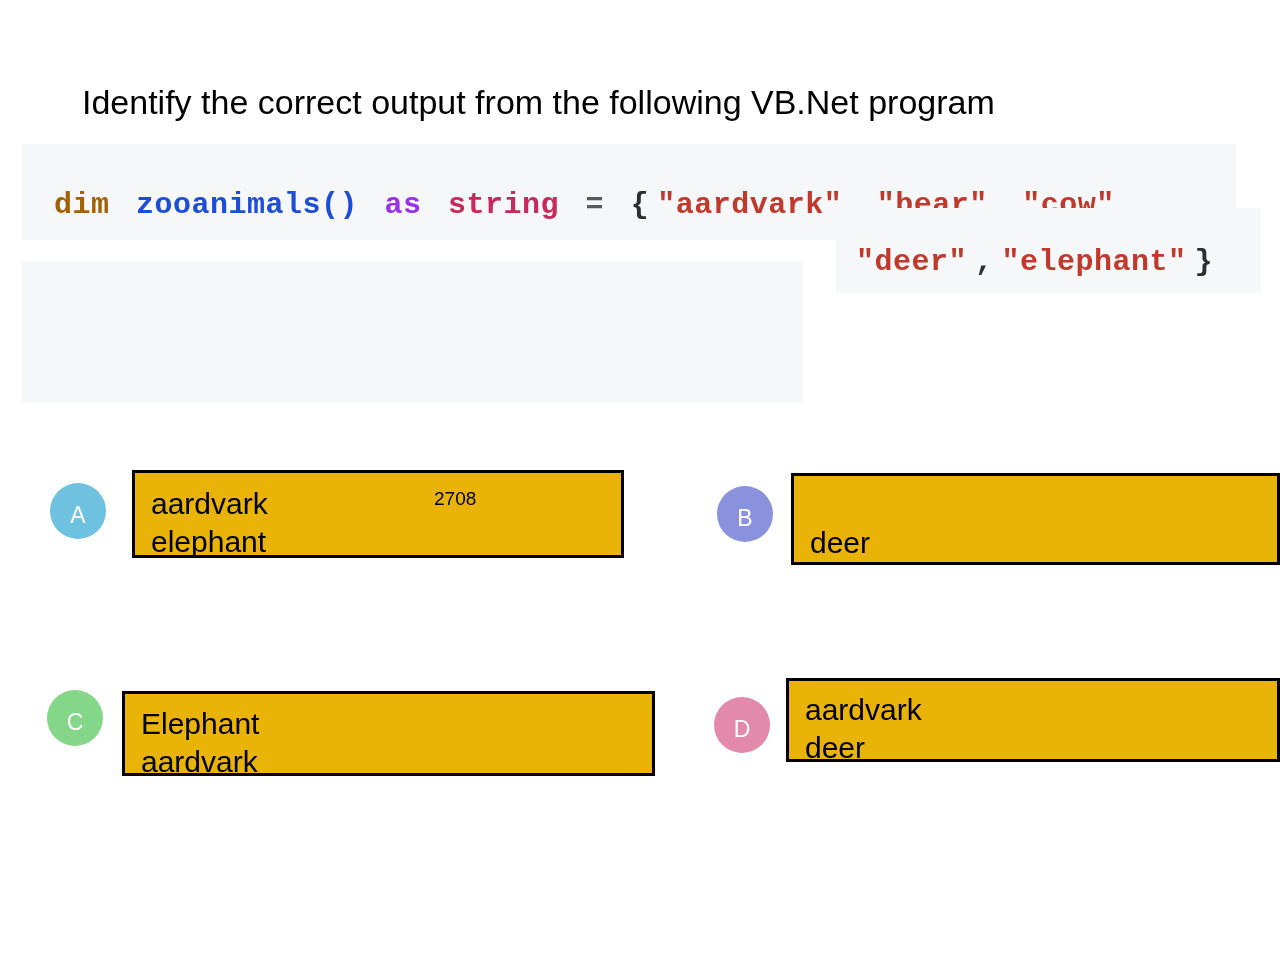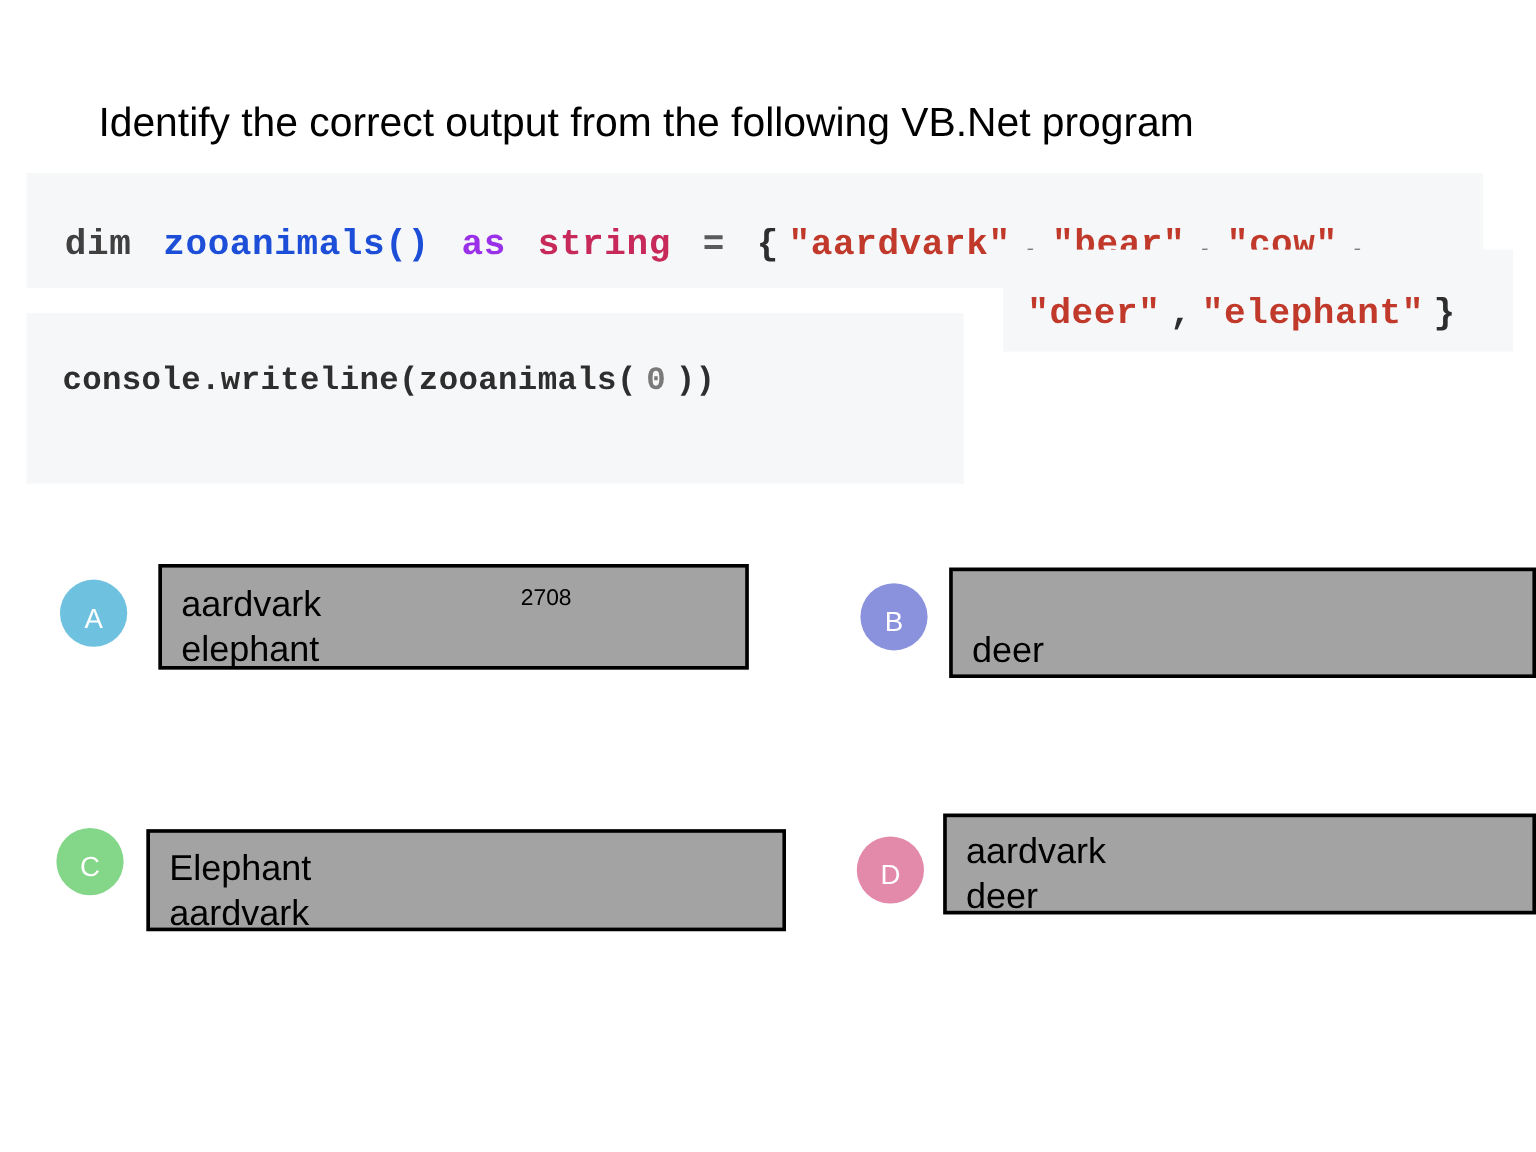--- a/index.html
+++ b/index.html
@@ -87,21 +87,21 @@
     font-size: 27px;
     letter-spacing: 0.3px;
     white-space: nowrap;
     font-weight: bold;
     color: #2e2e2e;
   }
   #code-line-write-0 { top: 38px; }
   #code-line-write-4 { top: 85px; }
 
   
-  .tok-kw      { color: #404040; }
+  .tok-kw      { color: #a16207; }
   .tok-ident   { color: #1d4ed8; }
   .tok-as      { color: #9a31e8; }
   .tok-type    { color: #c72a5a; }
   .tok-op      { color: #5a5a5a; }
   .tok-brace   { color: #2e2e2e; }
   .tok-str     { color: #c0392b; }
   .tok-punc    { color: #2e2e2e; }
   .tok-num     { color: #7a7a7a; }
 
   
@@ -117,21 +117,21 @@
     color: #ffffff;
     font-size: 23px;
     line-height: 56px;
     text-align: center;
     font-family: "Liberation Sans", sans-serif;
   }
 
   .option-box {
     position: absolute;
     border: 3px solid #000000;
-    background: #a3a3a3;
+    background: #eab308;
     text-align: center;
   }
 
   .option-text {
     position: absolute;
     left: 12px;
     font-size: 30px;
     line-height: 38px;
     color: #000000;
     font-family: "Liberation Sans", sans-serif;
@@ -191,21 +191,20 @@
 
   <div class="code-block" id="code-block-declaration">
     <div id="code-line-declaration"><span class="tok-kw">dim</span><span class="tok-ident"> zooanimals() </span><span class="tok-as">as</span><span class="tok-type"> string</span><span class="tok-op"> = </span><span class="tok-brace">{</span><span class="tok-str">"aardvark"</span><span class="tok-punc">,</span><span class="tok-str">"bear"</span><span class="tok-punc">,</span><span class="tok-str">"cow"</span><span class="tok-punc">,</span></div>
   </div>
 
   <div class="code-block" id="code-block-continuation">
     <div id="code-line-continuation"><span class="tok-str">"deer"</span><span class="tok-punc">,</span><span class="tok-str">"elephant"</span><span class="tok-brace">}</span></div>
   </div>
 
   <div class="code-block" id="code-block-output">
-    <div class="code-line" id="code-line-write-0"><span>console.writeline(zooanimals(</span><span class="tok-num">0</span><span>))</span></div>
   </div>
 
   <div class="option">
     <div class="option-bullet" id="option-a-bullet" style="background: rgb(110, 193, 223);">A</div>
     <div class="option-box" id="option-a-box">
       <div class="option-text" id="option-a-line1">aardvark</div>
       <div class="option-text" id="option-a-line2">elephant</div>
       <div class="option-note" id="option-a-note">2708</div>
     </div>
   </div>

